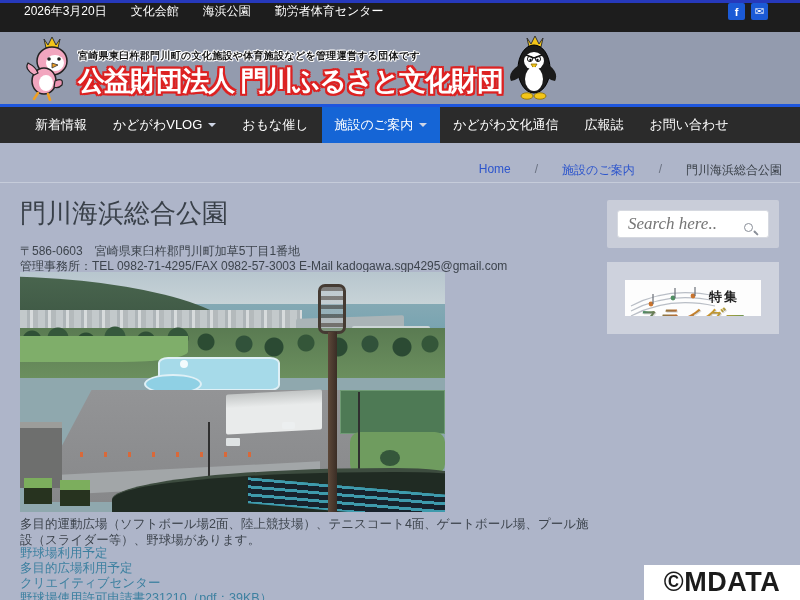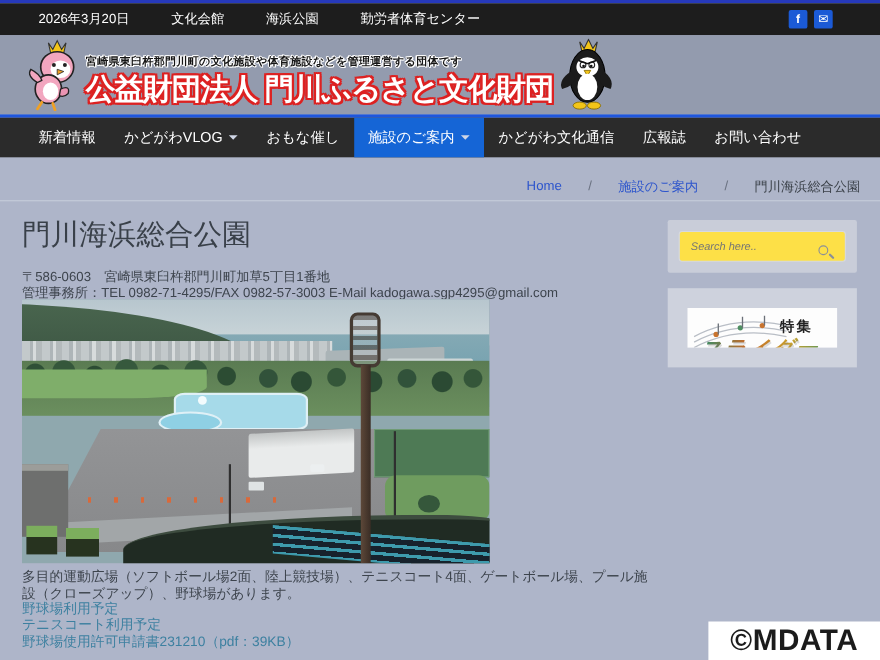--- a/index.html
+++ b/index.html
@@ -7,21 +7,21 @@
     --navline:#1e56dd; --nav_bg:#2b2b2b; --nav_active:#1565d6; --crumb_link:#2d55cc;
     --text_dark:#3d444d; --link_teal:#3d80a0; --panel_bg:#c9cdd9; --social_bg:#1b5ad6;
   }
   *{margin:0;padding:0;box-sizing:border-box}
   body{font-family:"Liberation Sans","DejaVu Sans",sans-serif;background:#555}
   #frame{position:relative;width:800px;height:600px;overflow:hidden;background:var(--page_bg)}
 
   
   .topline{position:absolute;top:0;left:0;width:800px;height:3px;background:var(--topline)}
   .topbar{position:absolute;top:3px;left:0;width:800px;height:29px;background:var(--topbar_bg);
-    display:flex;align-items:center;padding:0 29px;gap:16px;color:#fff;font-size:12px}
+    display:flex;padding:0 18px;gap:2px;color:#fff;font-size:12px}
   .topbar .tb-item{padding:0 11px;white-space:nowrap;cursor:default}
   .topbar .tb-date{padding-left:6px}
   .tb-social{margin-left:auto;display:flex;gap:6px;padding-right:14px}
   .soc{width:17px;height:17px;background:var(--social_bg);border-radius:2px;color:#fff;
     display:flex;align-items:center;justify-content:center;font-size:11px;font-weight:bold}
 
   
   .header{position:absolute;top:32px;left:0;width:800px;height:72px;background:var(--header_bg)}
   .logo{position:absolute;left:22px;top:3px;display:flex;align-items:flex-end}
   .logo-texts{margin:0 4px 2px 4px}
@@ -52,23 +52,23 @@
   .addr{position:absolute;top:243px;left:20px;font-size:12px;color:var(--text_dark)}
   .contact{position:absolute;top:258px;left:20px;font-size:12px;color:var(--text_dark)}
 
   .desc{position:absolute;top:517px;left:20px;width:578px;font-size:12.5px;line-height:15.5px;color:var(--text_dark)}
   .linklist{position:absolute;top:546px;left:20px;font-size:12.5px;line-height:15px;color:var(--link_teal)}
   .linklist a{display:block;color:var(--link_teal);text-decoration:none;cursor:pointer}
 
   
   .search-panel{position:absolute;top:200px;left:607px;width:172px;height:48px;background:var(--panel_bg);
     border-radius:2px;padding:10px}
-  .search-input{width:100%;height:28px;border:1px solid #d6d9e0;border-radius:3px;background:#fde047;
-    font-style:italic;font-size:10px;color:#6d7480;padding:0 28px 0 10px;outline:none;
-    font-family:Liberation Sans, sans-serif}
+  .search-input{width:100%;height:28px;border:1px solid #d6d9e0;border-radius:3px;background:#ffffff;
+    font-style:italic;font-size:17px;color:#6d7480;padding:0 28px 0 10px;outline:none;
+    font-family:Liberation Serif, serif}
   .search-btn{position:absolute;right:18px;top:20px;width:20px;height:20px;cursor:pointer}
   .mag{position:absolute;left:3px;top:3px;width:9px;height:9px;border:1.6px solid #8a8f99;border-radius:50%}
   .mag-handle{position:absolute;left:12px;top:12px;width:6px;height:1.8px;background:#8a8f99;
     transform:rotate(45deg);border-radius:1px}
 
   .banner{position:absolute;top:262px;left:607px;width:172px;height:72px;background:#ced2dd;
     padding:18px;cursor:pointer}
   .banner-inner{position:relative;width:100%;height:100%;background:#fdfdfd;overflow:hidden}
   .banner-tag{position:absolute;top:8px;left:84px;font-size:13px;font-weight:900;color:#222;letter-spacing:2px}
   .banner-title{position:absolute;top:24px;left:12px;font-size:20px;font-weight:900;font-style:italic;
@@ -266,25 +266,26 @@
     <div class="hedge1"></div>
     <div class="hedge2"></div>
     <div class="pole-thin"></div>
     <div class="pole-thin2"></div>
     <div class="stadium"></div>
     <div class="bleachers"></div>
     <div class="tower-cage"></div>
     <div class="tower-pole"></div>
   </div>
 
-  <div class="desc">多目的運動広場（ソフトボール場2面、陸上競技場）、テニスコート4面、ゲートボール場、プール施設（クローズアップ）、野球場があります。</div>
+  <div class="desc">多目的運動広場（ソフトボール場2面、陸上競技場）、テニスコート4面、ゲートボール場、プール施設（スライダー等）、野球場があります。</div>
 
   <div class="linklist">
     <a>野球場利用予定</a>
-    <a>テニスコート利用予定</a>
+    <a>多目的広場利用予定</a>
+    <a>クリエイティブセンター</a>
     <a>野球場使用許可申請書231210（pdf：39KB）</a>
   </div>
 
   <div class="search-panel">
     <input class="search-input" type="text" placeholder="Search here.." style="">
     <span class="search-btn">
       <span class="mag"></span>
       <span class="mag-handle"></span>
     </span>
   </div>

